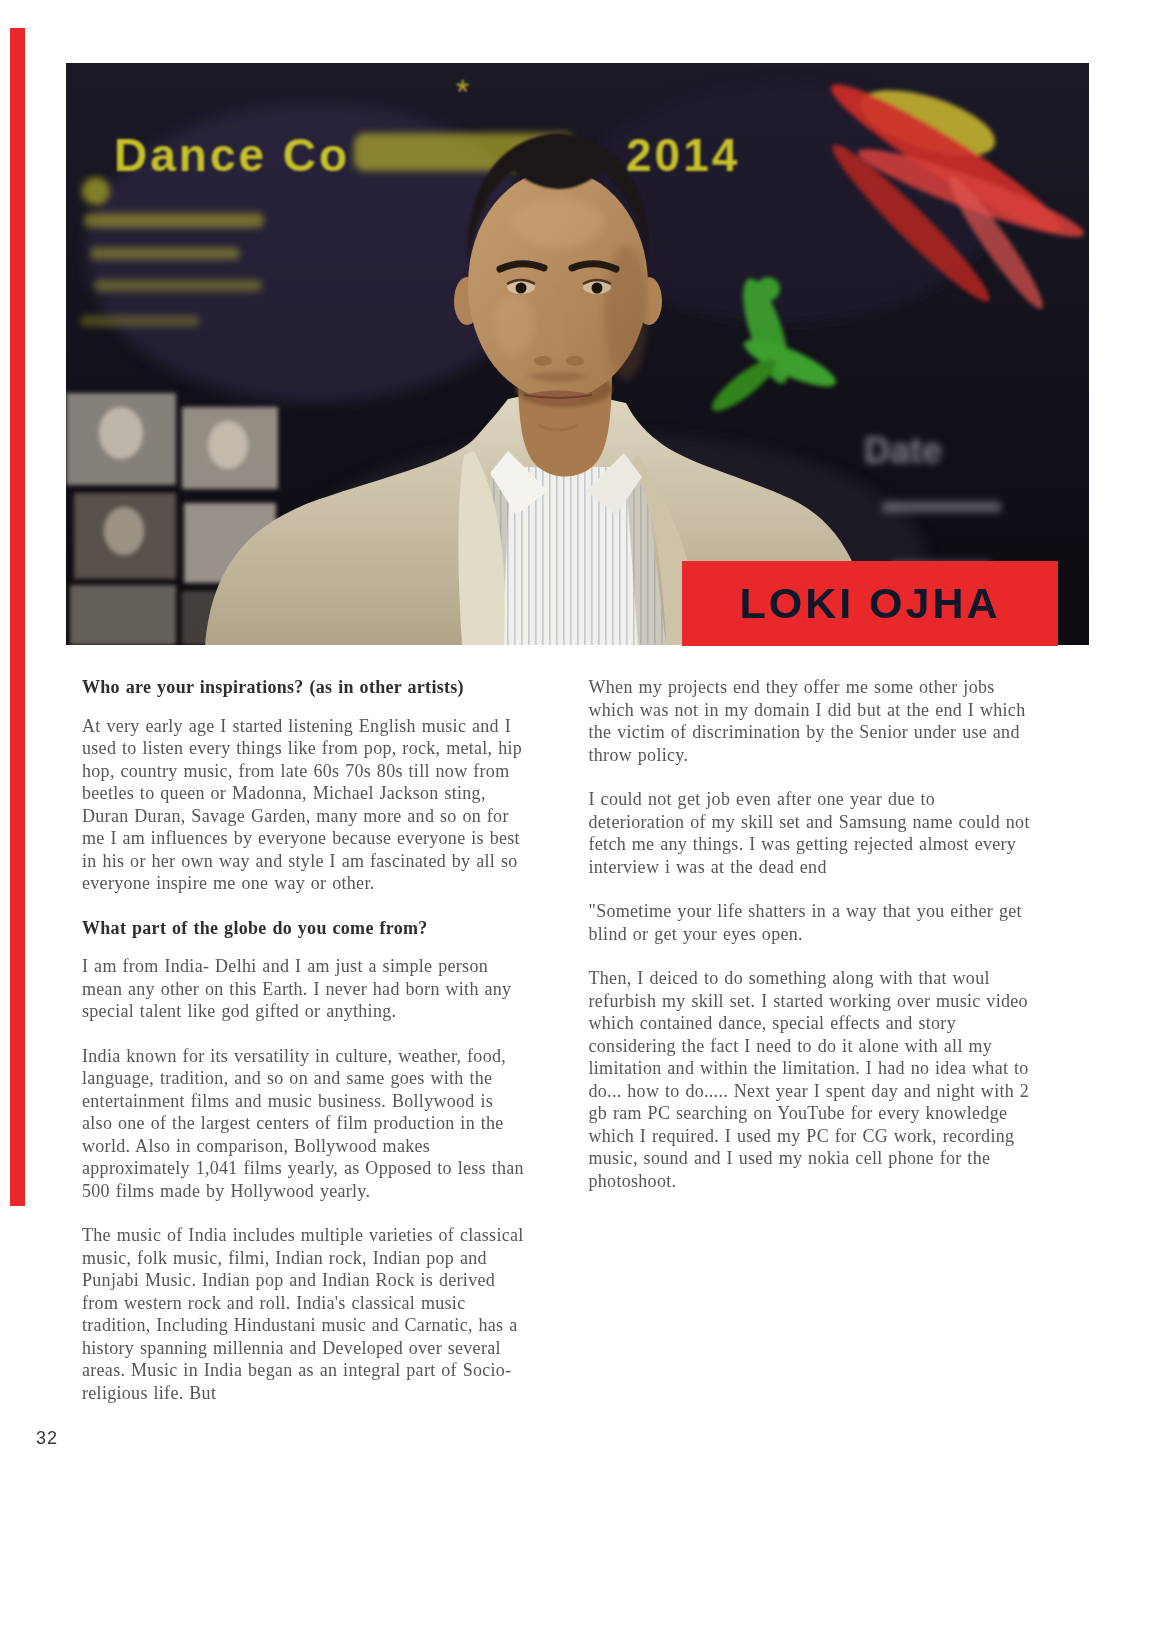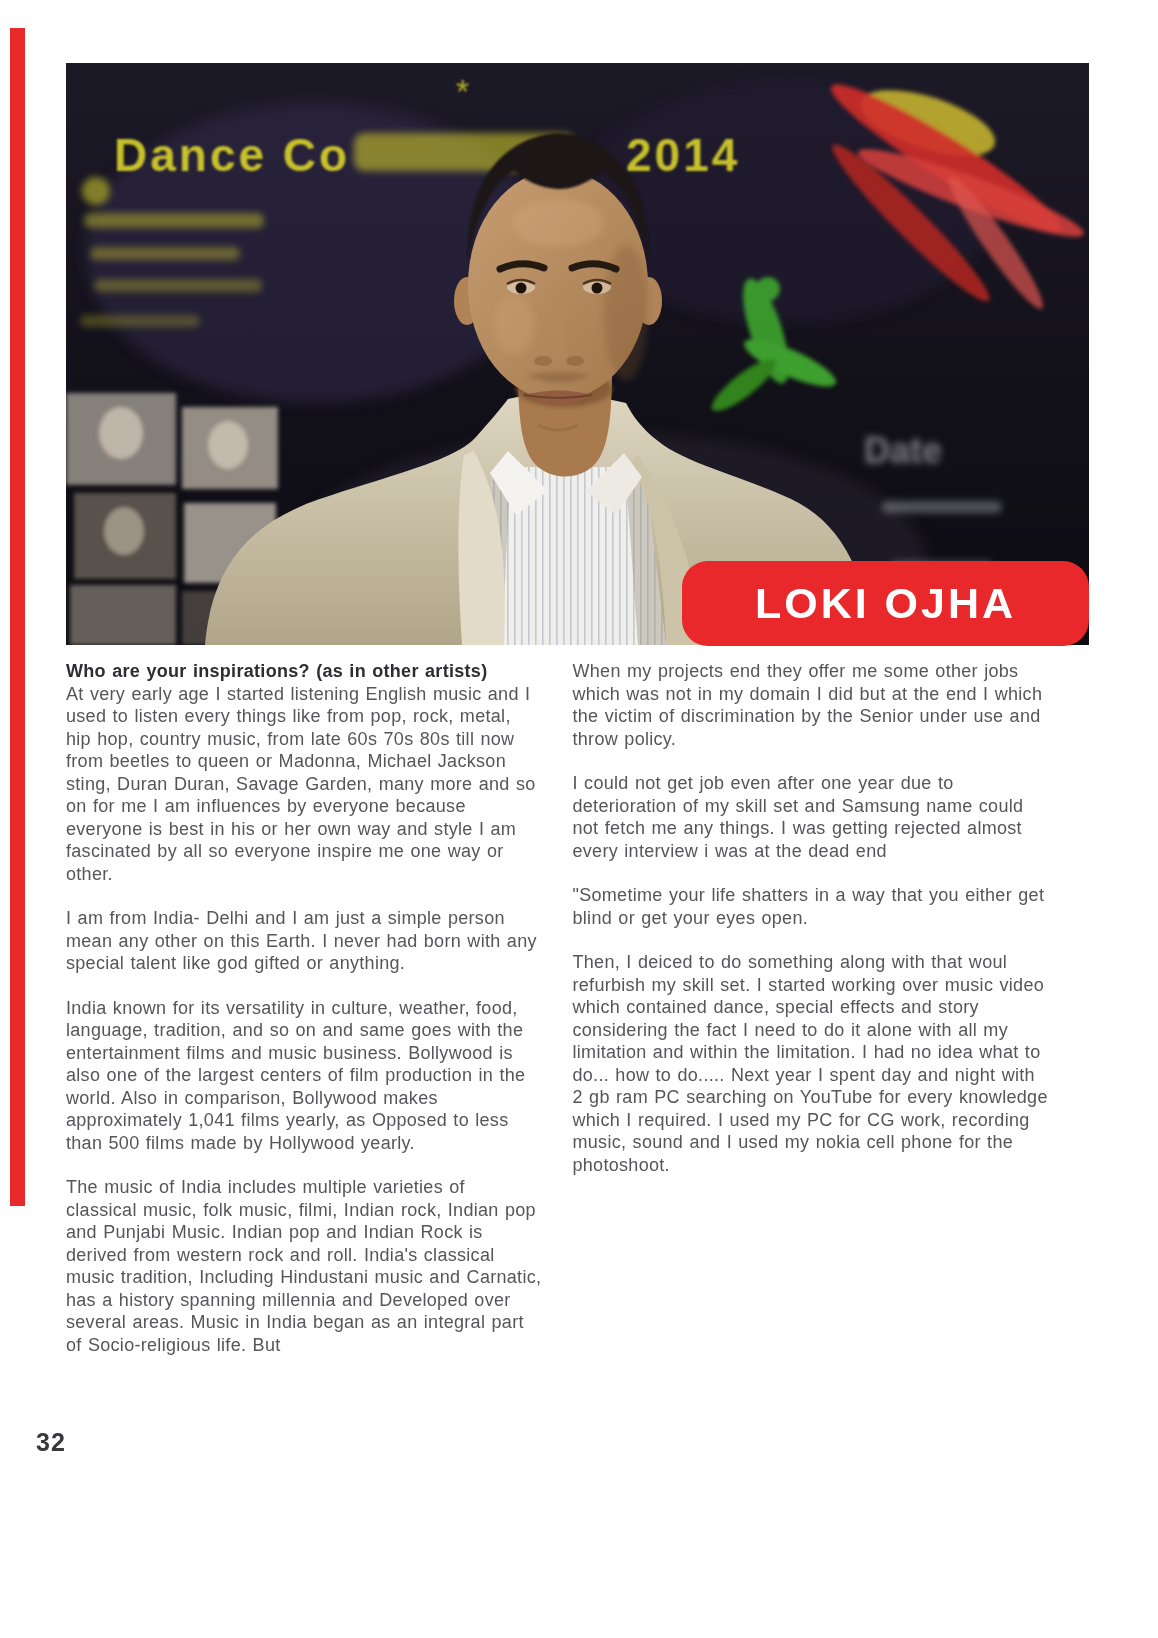--- a/index.html
+++ b/index.html
@@ -17,44 +17,44 @@
     width: 15px; height: 1178px;
     background: var(--red);
   }
   .photo-wrap {
     position: absolute; left: 66px; top: 63px;
     width: 1023px; height: 582px;
     overflow: hidden; background: #14121b;
   }
   .name-banner {
     position: absolute; left: 682px; top: 561px;
-    width: 407px; height: 85px;
+    width: 376px; height: 85px;
     background: var(--red);
     display: flex; align-items: center; justify-content: center;
-    color: #ffffff;
-    font-size: 43px; font-weight: 700; letter-spacing: 3px; border-radius: 26px;
+    color: #0f172a;
+    font-size: 43px; font-weight: 700; letter-spacing: 3px;
   }
   .content {
     position: absolute; left: 66px; top: 660px;
     width: 982px;
     display: flex; gap: 31px;
   }
   .col {
     flex: 1;
     color: var(--body-text);
     font-size: 18px; line-height: 22.5px;
     letter-spacing: 0.3px; word-spacing: 1px;
   }
-  .col > * { margin: 0; }
+  .col > * { margin: 16px; font-family: Liberation Serif, serif; }
   .col > * + * { margin-top: 22px; }
   .col > .heading + .para { margin-top: 0; }
   .heading { color: var(--head-text); font-weight: 700; }
   .page-number {
     position: absolute; left: 36px; top: 1428px;
-    font-size: 25px; font-weight: 700; color: #39393d; letter-spacing: 1px;
+    font-size: 18px; font-weight: 400; color: #39393d; letter-spacing: 1px;
   }
 </style>
 </head>
 <body>
 
 <div class="red-stripe"></div>
 
 <div class="photo-wrap">
   <svg width="1023" height="582" viewBox="0 0 1023 582">
     <defs>
@@ -193,20 +193,21 @@
 </div>
 
 <div class="name-banner">
   <span>LOKI OJHA</span>
 </div>
 
 <div class="content">
   <div class="col">
     <p class="heading">Who are your inspirations? (as in other artists)</p>
     <p class="para">At very early age I started listening English music and I used to listen every things like from pop, rock, metal, hip hop, country music, from late 60s 70s 80s till now from beetles to queen or Madonna, Michael Jackson sting, Duran Duran, Savage Garden, many more and so on for me I am influences by everyone because everyone is best in his or her own way and style I am fascinated by all so everyone inspire me one way or other.</p>
+    <p class="heading">What part of the globe do you come from?</p>
     <p class="para">I am from India- Delhi and I am just a simple person mean any other on this Earth. I never had born with any special talent like god gifted or anything.</p>
     <p class="para">India known for its versatility in culture, weather, food, language, tradition, and so on and same goes with the entertainment films and music business. Bollywood is also one of the largest centers of film production in the world. Also in comparison, Bollywood makes approximately 1,041 films yearly, as Opposed to less than 500 films made by Hollywood yearly.</p>
     <p class="para">The music of India includes multiple varieties of classical music, folk music, filmi, Indian rock, Indian pop and Punjabi Music. Indian pop and Indian Rock is derived from western rock and roll. India's classical music tradition, Including Hindustani music and Carnatic, has a history spanning millennia and Developed over several areas. Music in India began as an integral part of Socio-religious life. But</p>
   </div>
   <div class="col">
     <p class="para">When my projects end they offer me some other jobs which was not in my domain I did but at the end I which the victim of discrimination by the Senior under use and throw policy.</p>
     <p class="para">I could not get job even after one year due to deterioration of my skill set and Samsung name could not fetch me any things. I was getting rejected almost every interview i was at the dead end</p>
     <p class="para">"Sometime your life shatters in a way that you either get blind or get your eyes open.</p>
     <p class="para">Then, I deiced to do something along with that woul refurbish my skill set. I started working over music video which contained dance, special effects and story considering the fact I need to do it alone with all my limitation and within the limitation. I had no idea what to do... how to do..... Next year I spent day and night with 2 gb ram PC searching on YouTube for every knowledge which I required. I used my PC for CG work, recording music, sound and I used my nokia cell phone for the photoshoot.</p>
   </div>

